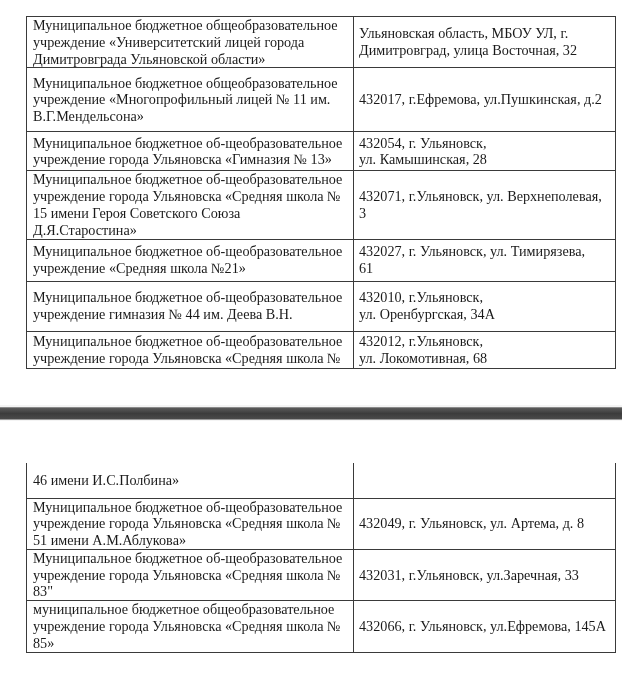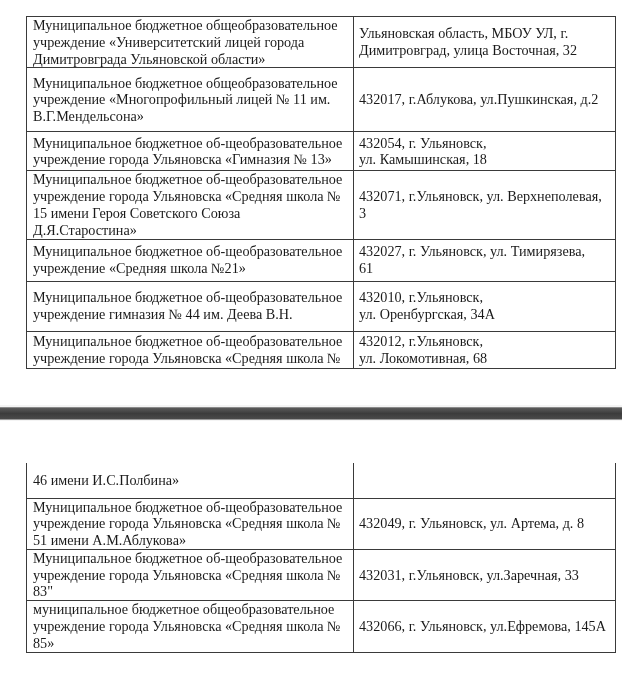--- a/index.html
+++ b/index.html
@@ -50,27 +50,27 @@
       <td class="c1">Муниципальное бюджетное общеобразовательное
 учреждение «Университетский лицей города
 Димитровграда Ульяновской области»</td>
       <td class="c2">Ульяновская область, МБОУ УЛ, г.
 Димитровград, улица Восточная, 32</td>
     </tr>
     <tr style="height:64px">
       <td class="c1 top">Муниципальное бюджетное общеобразовательное
 учреждение «Многопрофильный лицей № 11 им.
 В.Г.Мендельсона»</td>
-      <td class="c2">432017, г.Аблукова, ул.Пушкинская, д.2</td>
+      <td class="c2">432017, г.Ефремова, ул.Пушкинская, д.2</td>
     </tr>
     <tr style="height:39px">
       <td class="c1">Муниципальное бюджетное об-щеобразовательное
 учреждение города Ульяновска «Гимназия № 13»</td>
       <td class="c2"> 432054, г. Ульяновск,
-ул. Камышинская, 18</td>
+ул. Камышинская, 28</td>
     </tr>
     <tr style="height:67px">
       <td class="c1">Муниципальное бюджетное об-щеобразовательное
 учреждение города Ульяновска «Средняя школа №
 15 имени Героя Советского Союза
 Д.Я.Старостина»</td>
       <td class="c2"> 432071, г.Ульяновск, ул. Верхнеполевая,
 3</td>
     </tr>
     <tr style="height:42px">

